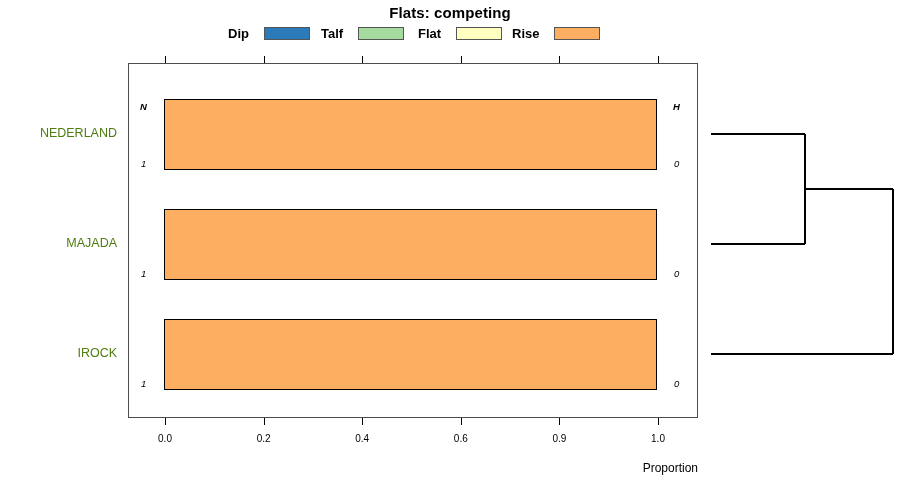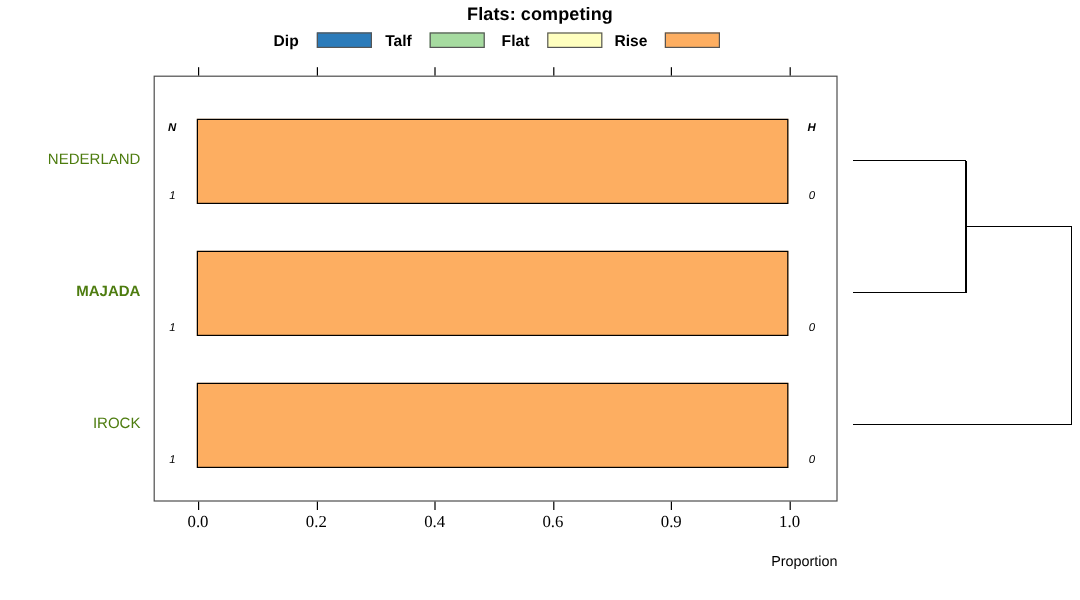--- a/index.html
+++ b/index.html
@@ -82,25 +82,24 @@
     position: absolute;
     width: 1px;
     background: #000000;
   }
   .tick-top  { height: 7px; top: -8px; }
   .tick-bottom { height: 7px; bottom: -8px; }
 
   .tick-label {
     position: absolute;
     bottom: -27px;
-    font-size: 14px;
+    font-size: 10px;
     transform: translateX(-50%);
     white-space: nowrap;
     color: #000;
-    font-family: Liberation Serif, serif;
   }
 
   .axis-title {
     position: absolute;
     left: 128px;
     top: 461px;
     width: 570px;
     text-align: right;
     font-size: 12px;
     white-space: nowrap;
@@ -207,21 +206,21 @@
         <div class="bar-seg" style="left: 36px; width: 493px; background: rgb(253, 174, 97);"></div>
       </div>
       <div class="row-label" style="top: 126px;">NEDERLAND</div>
       <div class="corner-note" style="left: 140px; top: 101px;">N</div>
       <div class="corner-note" style="left: 673px; top: 101px;">H</div>
       <div class="corner-note plain" style="left: 141px; top: 158px;">1</div>
       <div class="corner-note plain" style="left: 674px; top: 158px;">0</div>
       <div class="bar-group" style="top: 209px; height: 71px; left: 128px; width: 570px; position: absolute;">
         <div class="bar-seg" style="left: 36px; width: 493px; background: rgb(253, 174, 97);"></div>
       </div>
-      <div class="row-label" style="top: 236px; font-weight: bold;">MAJADA</div>
+      <div class="row-label" style="top: 236px;">MAJADA</div>
       <div class="corner-note plain" style="left: 141px; top: 268px;">1</div>
       <div class="corner-note plain" style="left: 674px; top: 268px;">0</div>
       <div class="bar-group" style="top: 319px; height: 71px; left: 128px; width: 570px; position: absolute;">
         <div class="bar-seg" style="left: 36px; width: 493px; background: rgb(253, 174, 97);"></div>
       </div>
       <div class="row-label" style="top: 346px;">IROCK</div>
       <div class="corner-note plain" style="left: 141px; top: 378px;">1</div>
       <div class="corner-note plain" style="left: 674px; top: 378px;">0</div>
     </div>
 

